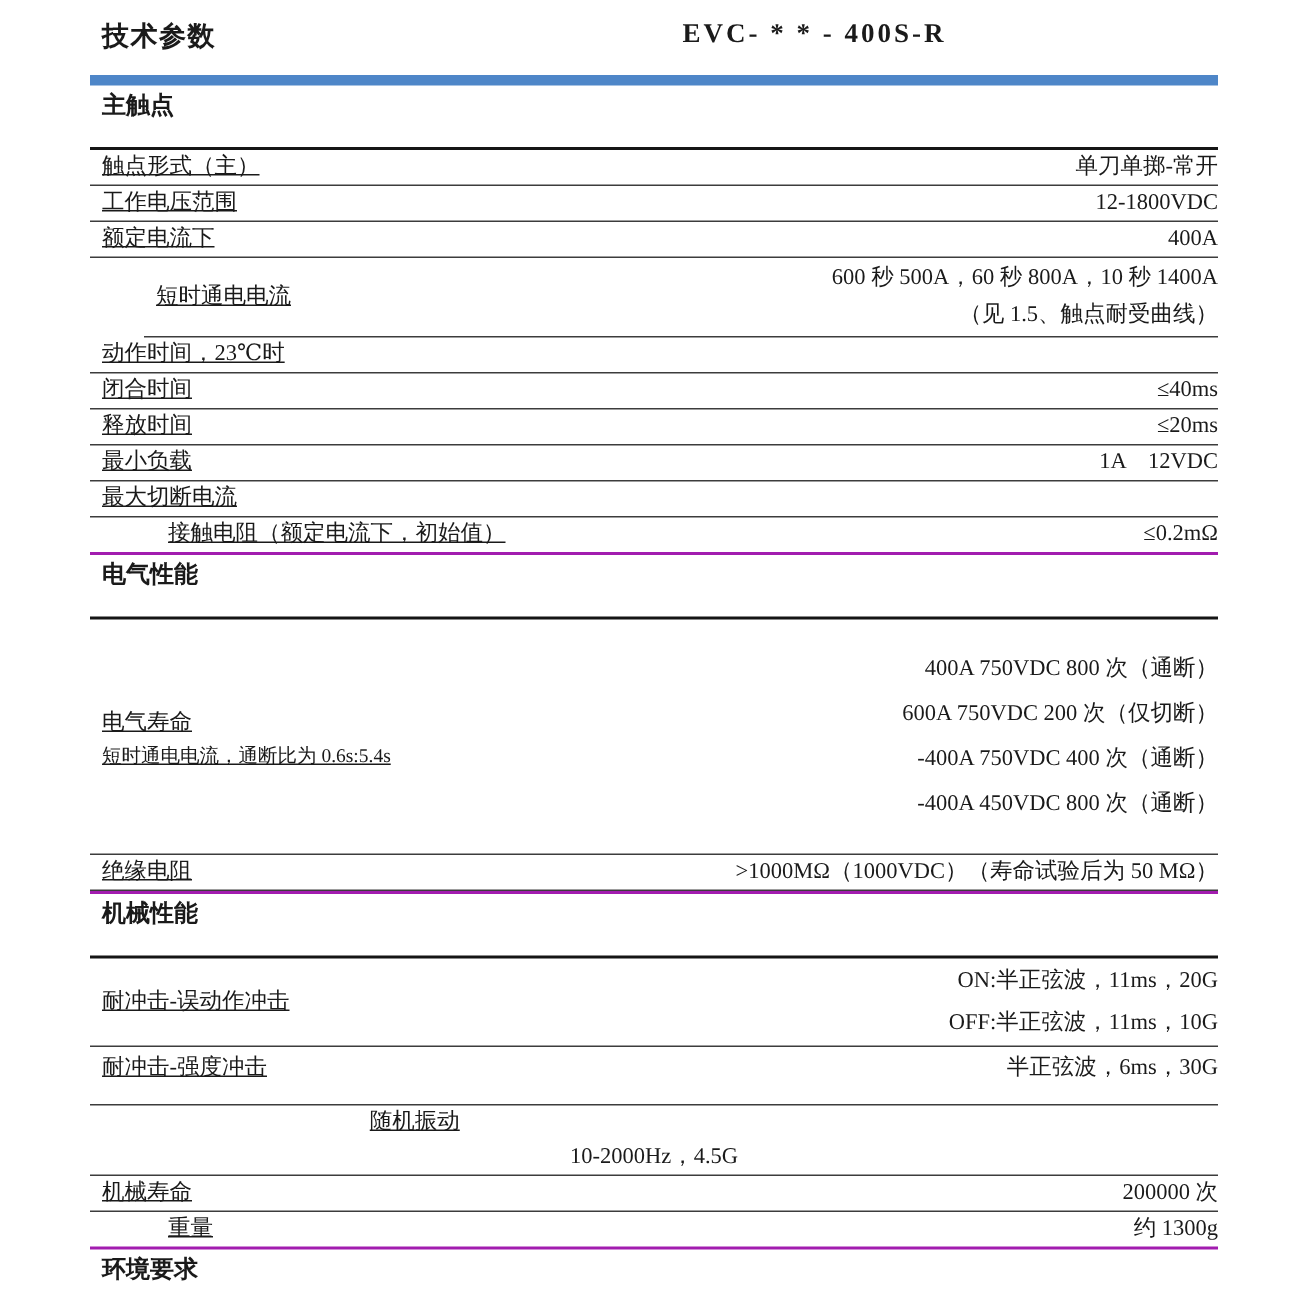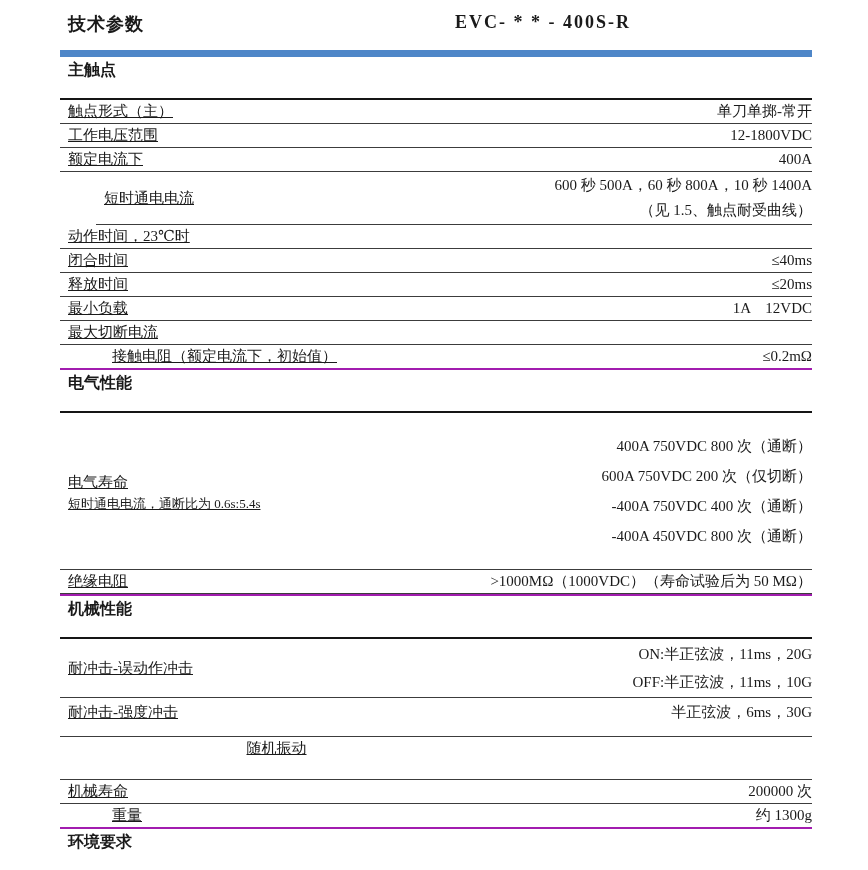--- a/index.html
+++ b/index.html
@@ -179,20 +179,23 @@
           <div class="lbl-main">耐冲击-强度冲击</div>
         </div>
         <div class="val">
           <div class="val-line">半正弦波，6ms，30G</div>
         </div>
       </div>
       <div class="row k-tall">
         <div class="lbl">
           <div class="lbl-main">随机振动</div>
         </div>
+        <div class="val">
+          <div class="val-line">10-2000Hz，4.5G</div>
+        </div>
       </div>
       <div class="row">
         <div class="lbl">
           <div class="lbl-main">机械寿命</div>
         </div>
         <div class="val">
           <div class="val-line">200000 次</div>
         </div>
       </div>
       <div class="row no-bb">

